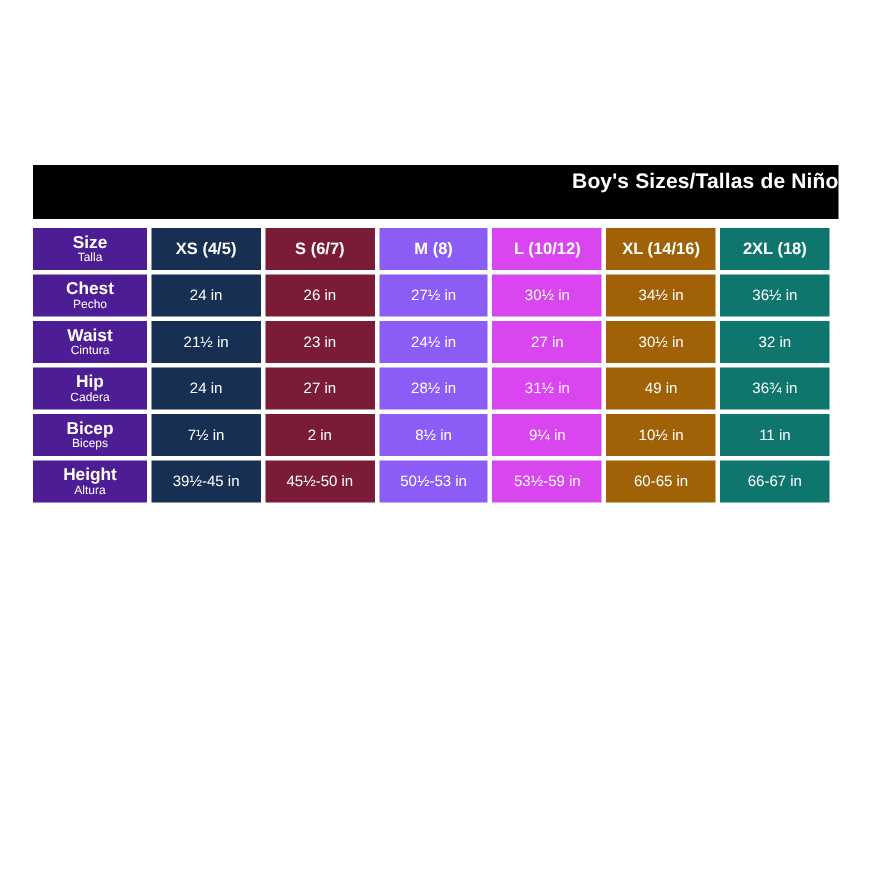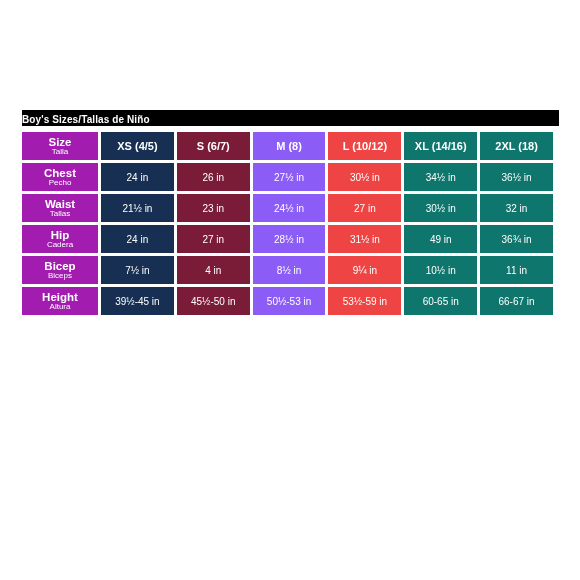--- a/index.html
+++ b/index.html
@@ -18,25 +18,25 @@
     position: absolute;
     left: 22px;
     top: 110px;
     width: 537px;
   }
 
   
   .title-bar {
     background: #000000;
     color: #ffffff;
-    text-align: left;
-    font-size: 10px;
+    text-align: right;
+    font-size: 14px;
     font-weight: bold;
     letter-spacing: 0.1px;
-    height: 16px;
+    height: 36px;
     line-height: 20px;
     margin-bottom: 3px;
   }
 
   
   table.size-table {
     border-collapse: separate;
     border-spacing: 3px 3px;
     width: 100%;
     margin: 0 -3px;
@@ -48,21 +48,21 @@
     padding: 1px 2px;
     text-align: center;
     vertical-align: middle;
     font-size: 10px;
     color: #ffffff;
     overflow: hidden;
   }
 
   
   td.rowlabel {
-    background: #a21caf;
+    background: #4c1d95;
     width: 72px;
     color: #ffffff;
     line-height: 1.05;
   }
   td.rowlabel .en {
     display: block;
     font-size: 11.5px;
     font-weight: bold;
   }
   td.rowlabel .es {
@@ -79,22 +79,22 @@
 
   td.datacell {
     font-weight: normal;
     font-size: 10px;
   }
 
   
   .c-xs  { background: #162f52; color: #ffffff; margin-top: 44px; }
   .c-s   { background: #7a1c38; color: #ffffff; margin-top: 44px; }
   .c-m   { background: #8b5cf6; color: #ffffff; }
-  .c-l   { background: #ef4444; color: #1a1a1a; }
-  .c-xl  { background: #0f766e; color: #ffffff; }
+  .c-l   { background: #d946ef; color: #1a1a1a; }
+  .c-xl  { background: #a16207; color: #ffffff; }
   .c-2xl { background: #0f766e; color: #ffffff; }
 </style>
 </head>
 <body>
 
 <div class="chart-wrap">
 
   <div class="title-bar">Boy's Sizes/Tallas de Niño</div>
 
   <table class="size-table">
@@ -119,21 +119,21 @@
           <td class="datacell c-xs">24 in</td>
           <td class="datacell c-s">26 in</td>
           <td class="datacell c-m">27½ in</td>
           <td class="datacell c-l">30½ in</td>
           <td class="datacell c-xl">34½ in</td>
           <td class="datacell c-2xl">36½ in</td>
         </tr>
         <tr>
           <td class="rowlabel">
             <span class="en">Waist</span>
-            <span class="es">Tallas</span>
+            <span class="es">Cintura</span>
           </td>
           <td class="datacell c-xs">21½ in</td>
           <td class="datacell c-s">23 in</td>
           <td class="datacell c-m">24½ in</td>
           <td class="datacell c-l">27 in</td>
           <td class="datacell c-xl">30½ in</td>
           <td class="datacell c-2xl">32 in</td>
         </tr>
         <tr>
           <td class="rowlabel">
@@ -146,21 +146,21 @@
           <td class="datacell c-l">31½ in</td>
           <td class="datacell c-xl">49 in</td>
           <td class="datacell c-2xl">36¾ in</td>
         </tr>
         <tr>
           <td class="rowlabel">
             <span class="en">Bicep</span>
             <span class="es">Biceps</span>
           </td>
           <td class="datacell c-xs">7½ in</td>
-          <td class="datacell c-s">4 in</td>
+          <td class="datacell c-s">2 in</td>
           <td class="datacell c-m">8½ in</td>
           <td class="datacell c-l">9¼ in</td>
           <td class="datacell c-xl">10½ in</td>
           <td class="datacell c-2xl">11 in</td>
         </tr>
         <tr>
           <td class="rowlabel">
             <span class="en">Height</span>
             <span class="es">Altura</span>
           </td>

